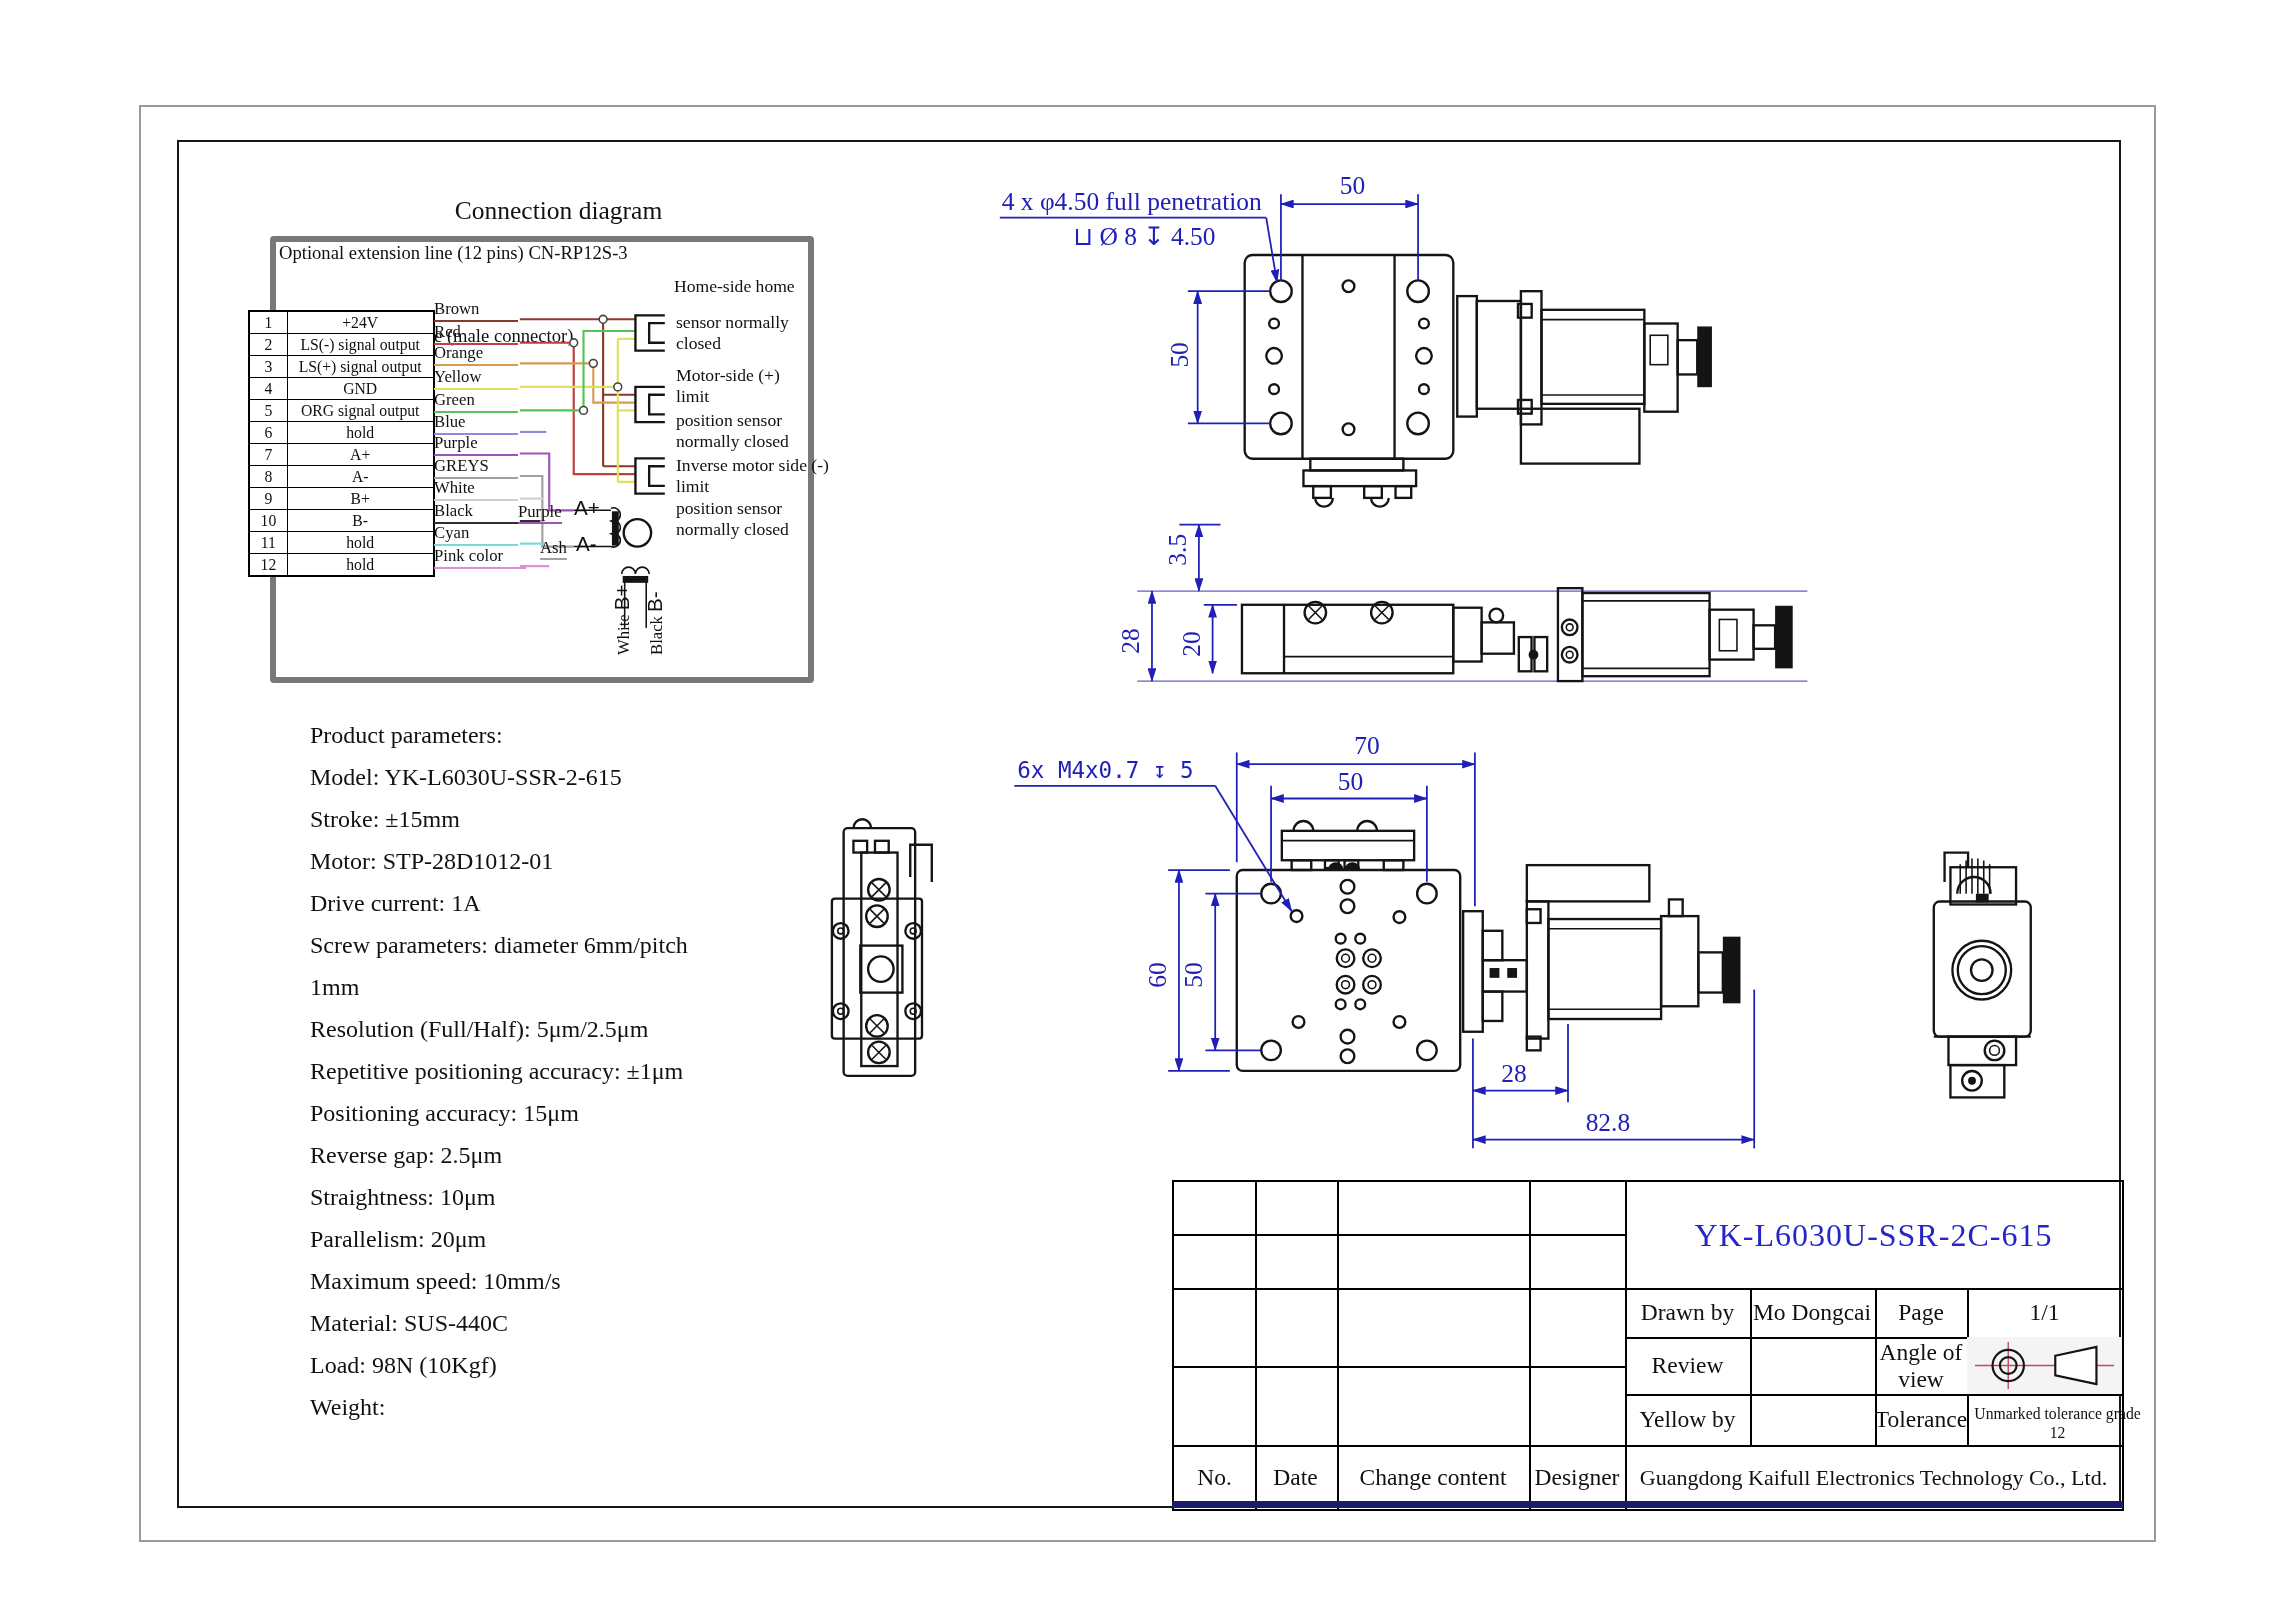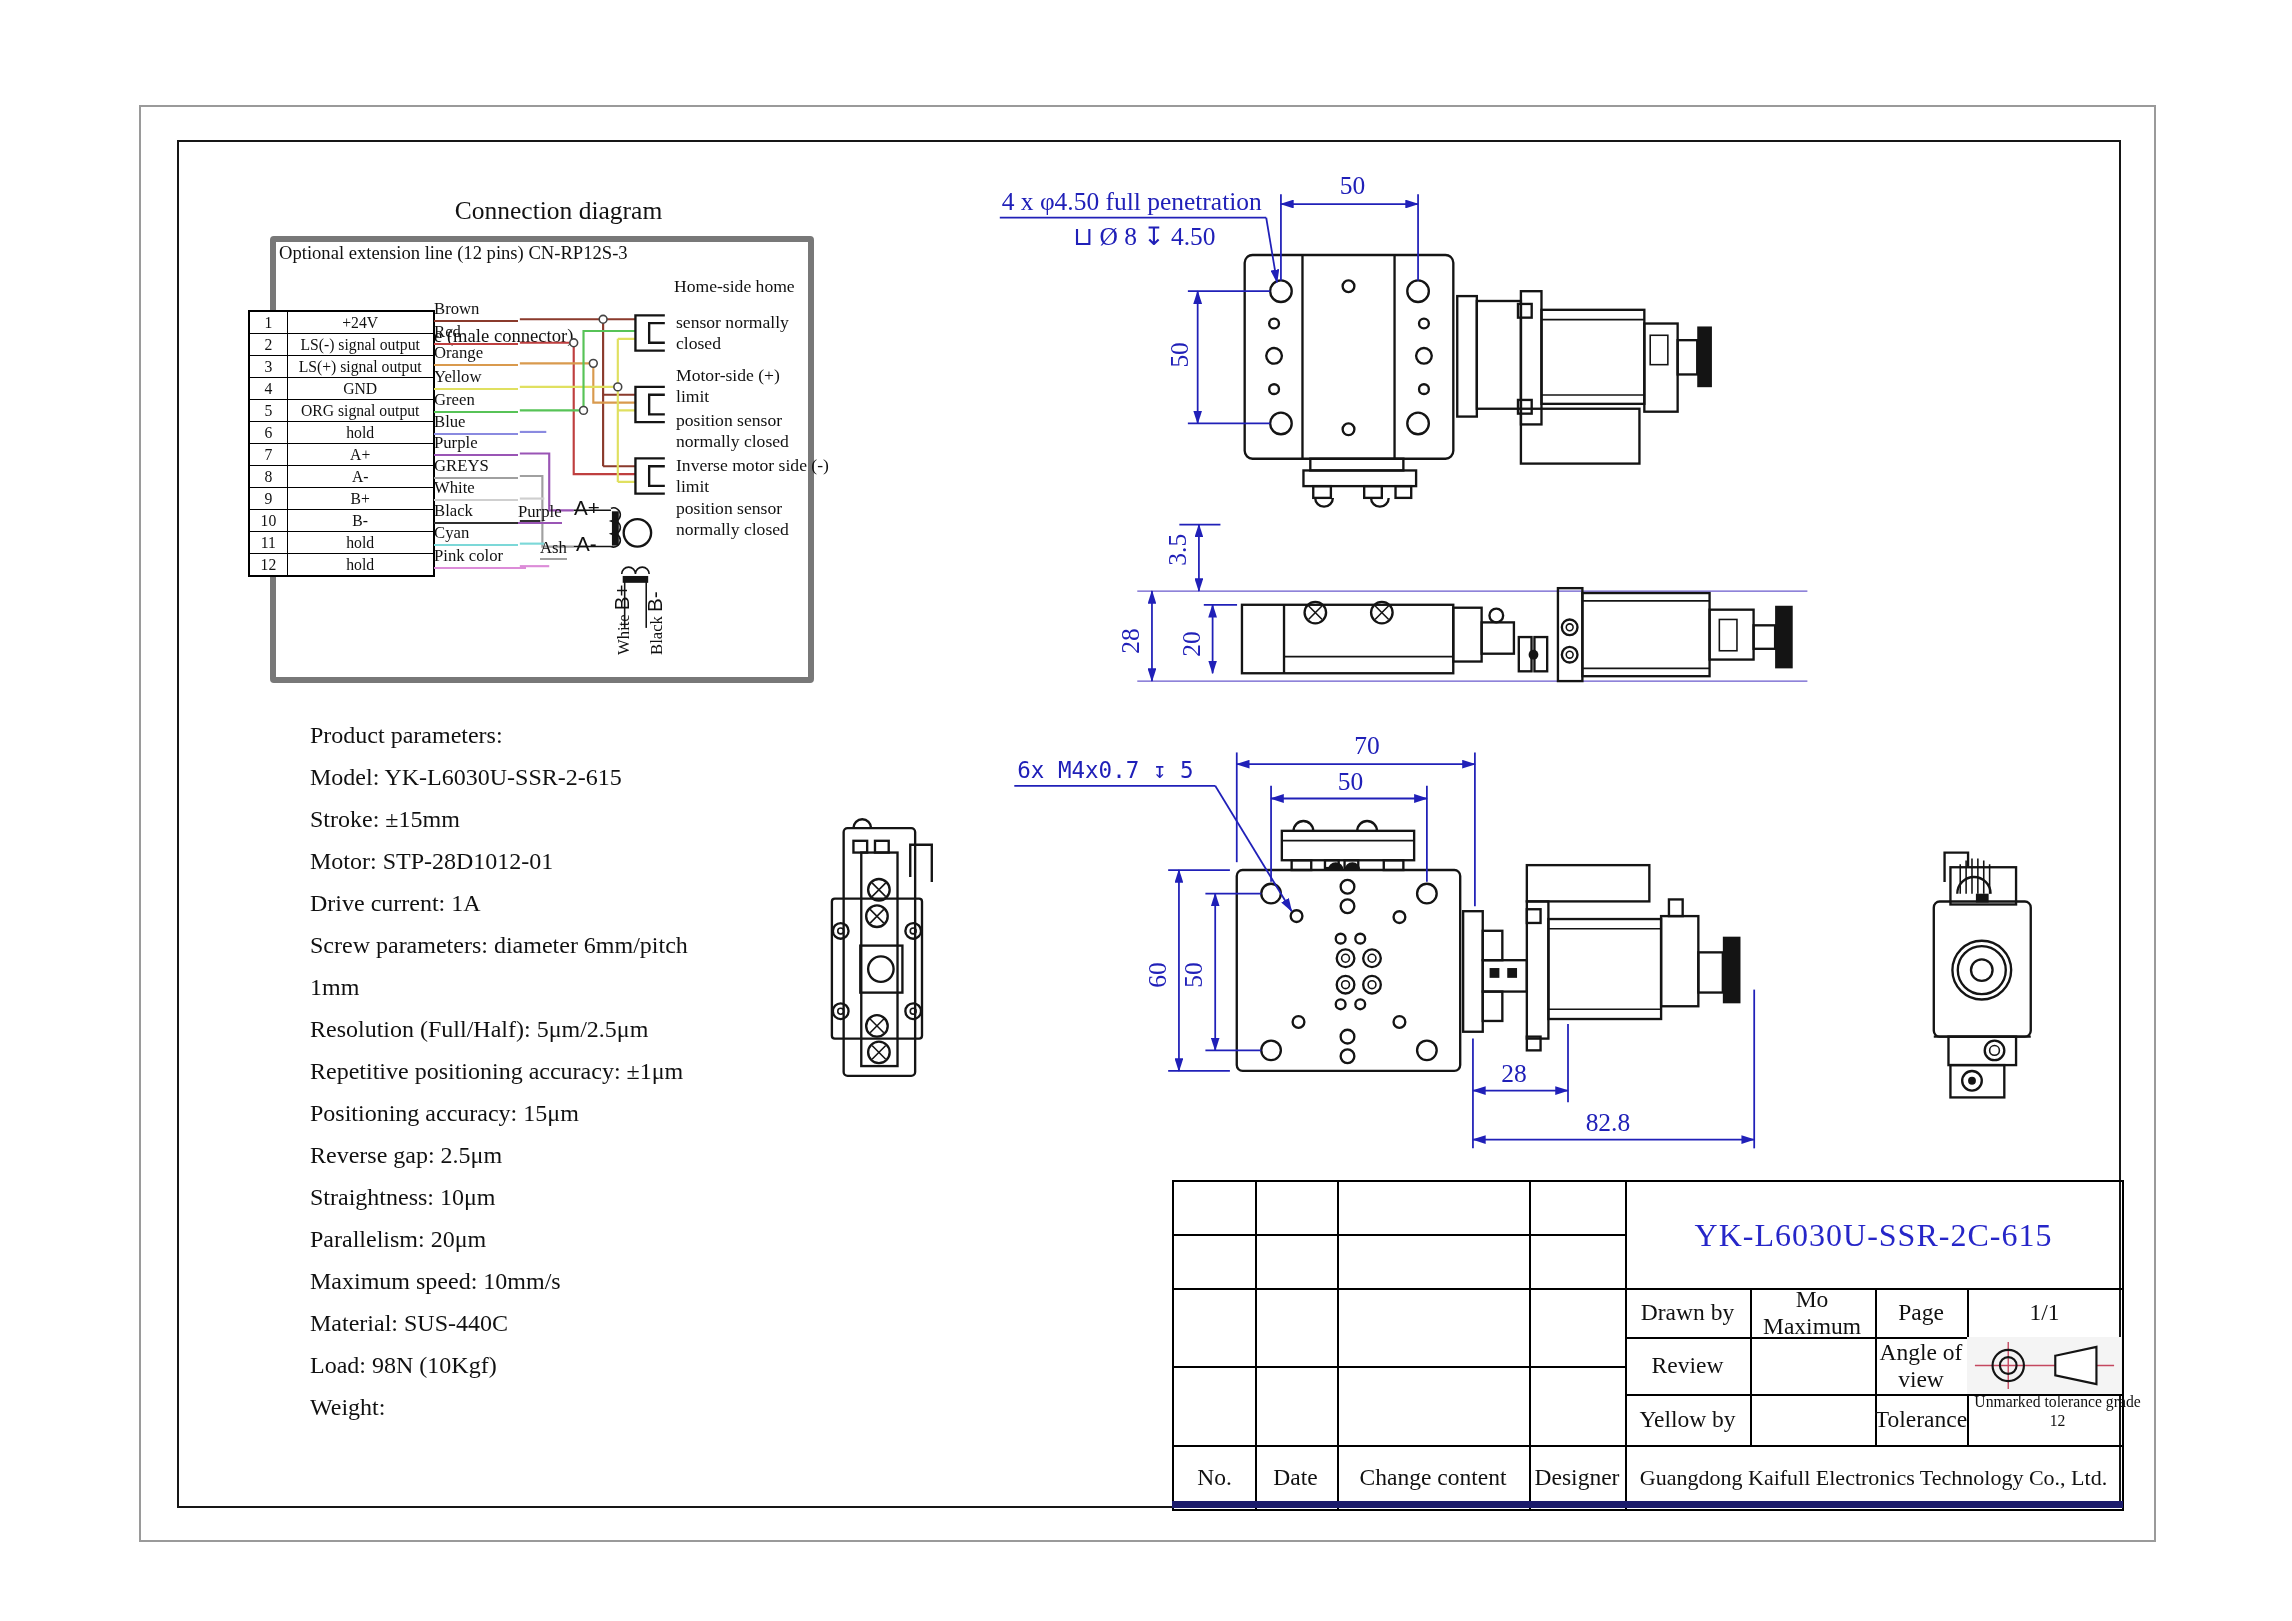--- a/index.html
+++ b/index.html
@@ -457,37 +457,37 @@
     <div class="abs hline" style="left:0;top:184px;width:451px"></div>
     <div class="abs hline" style="left:451px;top:155px;width:497px"></div>
     <div class="abs hline" style="left:451px;top:212px;width:497px"></div>
     <div class="abs hline" style="left:0;top:263px;width:948px"></div>
     <div class="abs vline" style="left:576px;top:106px;height:157px"></div>
     <div class="abs vline" style="left:701px;top:106px;height:157px"></div>
     <div class="abs vline" style="left:793px;top:106px;height:157px"></div>
 
     <div class="abs tcell" id="tb-model" style="left:451px;top:0;width:497px;height:106px">YK-L6030U-SSR-2C-615</div>
     <div class="abs tcell" style="left:451px;top:106px;width:125px;height:49px">Drawn by</div>
-    <div class="abs tcell" style="left:576px;top:106px;width:124px;height:49px">Mo Maximum</div>
+    <div class="abs tcell" style="left:576px;top:106px;width:124px;height:49px">Mo Dongcai</div>
     <div class="abs tcell" style="left:701px;top:106px;width:92px;height:49px">Page</div>
     <div class="abs tcell" style="left:793px;top:106px;width:155px;height:49px">1/1</div>
     <div class="abs tcell" style="left:451px;top:155px;width:125px;height:57px">Review</div>
     <div class="abs tcell" style="left:701px;top:155px;width:92px;height:57px">Angle of view</div>
     <div class="abs tcell" style="left:793px;top:155px;width:155px;height:57px;background:#f4f4f4">
       <svg width="147" height="55" viewBox="0 0 150 56">
         <line x1="4" y1="28" x2="146" y2="28" stroke="#c4475f" stroke-width="1.4"></line>
         <line x1="38" y1="4" x2="38" y2="52" stroke="#c4475f" stroke-width="1.4"></line>
         <circle cx="38" cy="28" r="16" fill="none" stroke="#141414" stroke-width="2.2"></circle>
         <circle cx="38" cy="28" r="8.5" fill="none" stroke="#141414" stroke-width="2.2"></circle>
         <polygon points="86,18 128,9 128,47 86,38" fill="#fff" stroke="#141414" stroke-width="2.2"></polygon>
       </svg>
     </div>
     <div class="abs tcell" style="left:451px;top:212px;width:125px;height:51px">Yellow by</div>
     <div class="abs tcell" style="left:701px;top:212px;width:92px;height:51px">Tolerance</div>
-    <div class="abs tcell tsmall" style="left:793px;top:204px;width:181px;height:51px">Unmarked tolerance grade 12</div>
+    <div class="abs tcell tsmall" style="left:793px;top:216px;width:181px;height:51px">Unmarked tolerance grade 12</div>
     <div class="abs tcell" style="left:0;top:263px;width:81px;height:65px">No.</div>
     <div class="abs tcell" style="left:81px;top:263px;width:81px;height:65px">Date</div>
     <div class="abs tcell" style="left:163px;top:263px;width:192px;height:65px">Change content</div>
     <div class="abs tcell" style="left:355px;top:263px;width:96px;height:65px">Designer</div>
     <div class="abs tcell" id="tb-company" style="left:451px;top:263px;width:497px;height:65px">Guangdong Kaifull Electronics Technology Co., Ltd.</div>
   </div>
   <div class="abs" id="navy-strip"></div>
 </div>
 
 

